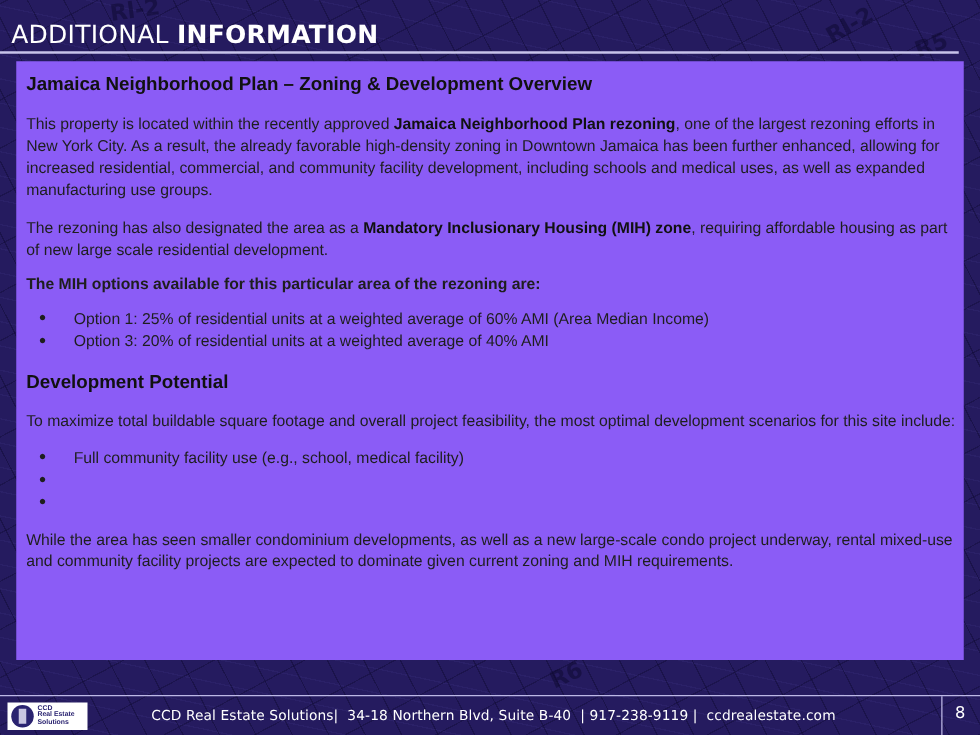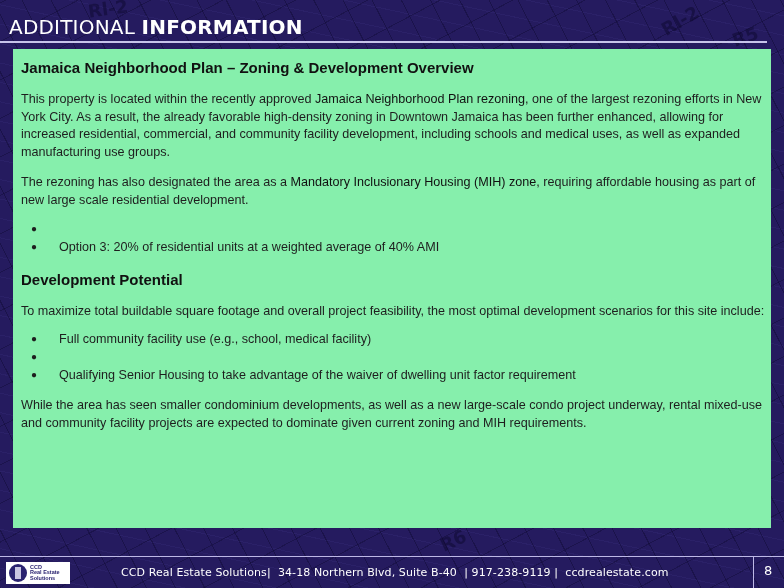--- a/index.html
+++ b/index.html
@@ -34,33 +34,33 @@
       text-align: center;
     }
     .header-title .light { font-weight: normal; }
     .header-title .bold { font-weight: bold; }
     .header-rule {
       position: absolute; left: 0; top: 41px; width: 767px; height: 2px;
       background: #c7c3ea;
     }
     .content-card {
       position: absolute; left: 13px; top: 49px; width: 758px; height: 479px;
-      background: #86efac;
+      background: #8b5cf6;
       padding: 9px 16px 0 8px;
       color: #1a1a1a;
     }
     .card-heading {
       font-size: 15px; font-weight: bold; color: #111;
       line-height: 20px;
     }
     .para {
       font-size: 12.6px; line-height: 17.6px; color: #1e1e1e;
       margin-top: 13px; width: 745px;
     }
-    .para b { font-weight: normal; color: #111; }
+    .para b { font-weight: bold; color: #111; }
     .subheading-para { font-weight: bold; margin-top: 9px; }
     .bullet-list { list-style: none; margin-top: 10px; }
     .bullet-list li {
       font-size: 12.6px; line-height: 18px; color: #1e1e1e;
       display: flex;
     }
     .bullet-list .bullet {
       width: 38px; padding-left: 10px; flex: none;
       font-size: 10px;
     }
@@ -124,24 +124,26 @@
   <div class="card-heading">Jamaica Neighborhood Plan – Zoning &amp; Development Overview</div>
 
   <p class="para">
     <span>This property is located within the recently approved </span><b>Jamaica Neighborhood Plan rezoning</b><span>, one of the largest rezoning efforts in New York City. As a result, the already favorable high-density zoning in Downtown Jamaica has been further enhanced, allowing for increased residential, commercial, and community facility development, including schools and medical uses, as well as expanded manufacturing use groups.</span>
   </p>
 
   <p class="para">
     <span>The rezoning has also designated the area as a </span><b>Mandatory Inclusionary Housing (MIH) zone</b><span>, requiring affordable housing as part of new large scale residential development.</span>
   </p>
 
+  <p class="para subheading-para">The MIH options available for this particular area of the rezoning are:</p>
 
   <ul class="bullet-list">
     <li>
       <span class="bullet">●</span>
+      <span>Option 1: 25% of residential units at a weighted average of 60% AMI (Area Median Income)</span>
     </li>
     <li>
       <span class="bullet">●</span>
       <span>Option 3: 20% of residential units at a weighted average of 40% AMI</span>
     </li>
   </ul>
 
   <div class="section-heading">Development Potential</div>
 
   <p class="para">To maximize total buildable square footage and overall project feasibility, the most optimal development scenarios for this site include:</p>
@@ -149,21 +151,20 @@
   <ul class="bullet-list">
     <li>
       <span class="bullet">●</span>
       <span>Full community facility use (e.g., school, medical facility)</span>
     </li>
     <li>
       <span class="bullet">●</span>
     </li>
     <li>
       <span class="bullet">●</span>
-      <span>Qualifying Senior Housing to take advantage of the waiver of dwelling unit factor requirement</span>
     </li>
   </ul>
 
   <p class="para">While the area has seen smaller condominium developments, as well as a new large-scale condo project underway, rental mixed-use and community facility projects are expected to dominate given current zoning and MIH requirements.</p>
 </div>
 
 <div class="footer-rule"></div>
 <div class="footer-logo">
   <div class="logo-mark"></div>
   <div class="logo-text">

